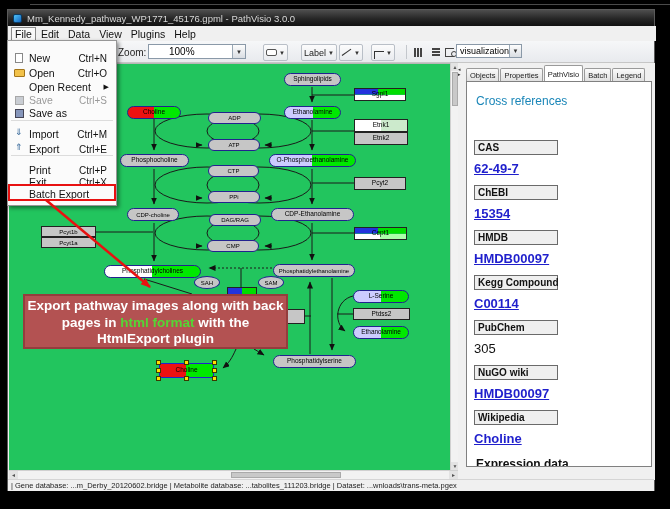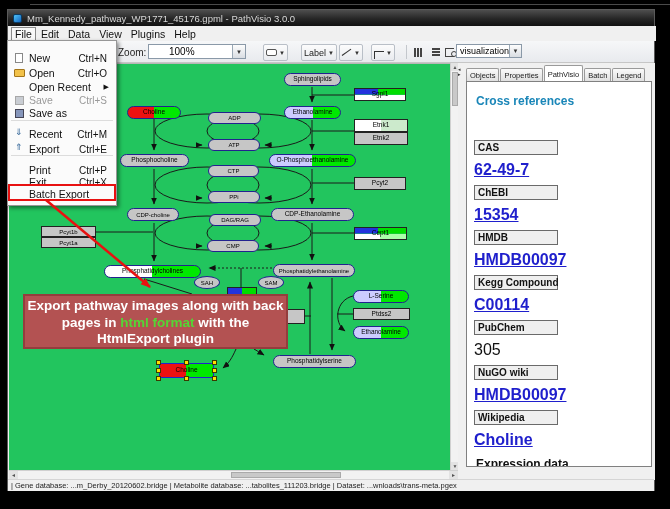--- a/index.html
+++ b/index.html
@@ -48,24 +48,24 @@
   .hscroll .arr { position:absolute; top:0; width:9px; height:8px; background:#e3e3e3; color:#555; font-size:5px; text-align:center; line-height:8px; }
   .hscroll .thumb { position:absolute; left:222px; top:1px; width:110px; height:6px; background:#c9c9c9; border:1px solid #aaa; }
   .splitter { position:absolute; left:450px; top:53px; width:6px; height:416px; background:#f0f0f0; }
   .splitter .grip { position:absolute; top:4px; left:0; font-size:5px; color:#333; line-height:5px; }
   
   .panel { position:absolute; left:456px; top:53px; width:191px; height:417px; background:#f0f0f0; }
   .tabs { position:absolute; left:2px; top:2px; height:16px; display:flex; align-items:flex-end; }
   .tab { height:13px; border:1px solid #9a9a9a; border-bottom:none; background:linear-gradient(#fafafa,#e0e0e0); font-size:7.5px; padding:2px 3px 0 3px; margin-right:1px; color:#222; border-radius:2px 2px 0 0; white-space:nowrap;text-align:right; }
   .tab.active { height:16px; background:#fff; padding-top:4px; }
   .panel-content { position:absolute; left:2px; top:18px; width:186px; height:386px; background:#fff; border:1px solid #808080; overflow:hidden; }
-  .xref-heading { position:absolute; left:9px; top:12px; font-size:12px; font-weight:bold; }
+  .xref-heading { position:absolute; left:9px; top:12px; font-size:12px; font-weight:normal; }
   .xref-section { position:absolute; left:7px; width:170px; }
   .xref-box { width:84px; height:15px; background:#efefef; border:1px solid #6a6a6a; font-size:10px; font-weight:bold; color:#111; padding-left:3px; line-height:13px; white-space:nowrap; }
-  .xref-val { margin-top:6px; font-size:16px; }
+  .xref-val { margin-top:6px; font-size:13px; }
   .xref-val a { color:#1f1fcc; font-weight:bold; }
   .xref-val .plain { color:#111; }
   .xref-footer { position:absolute; left:9px; font-size:12px; font-weight:bold; color:#111; }
   
   .statusbar { position:absolute; left:0; top:469px; width:100%; height:12px; background:#f0f0f0; border-top:1px solid #d5d5d5; font-size:7.5px; color:#222; padding-left:3px; line-height:11px; white-space:nowrap; }
   
   #file-menu { position:absolute; left:7px; top:40px; width:110px; height:166px; background:#fbfbfb; border:1px solid #979797; box-shadow:2px 2px 4px rgba(0,0,0,.45); z-index:50; }
   .menu-row { position:absolute; left:1px; width:106px; height:14px; display:flex; align-items:center; font-size:10.5px; color:#111; }
   .menu-row .mlabel { position:absolute; left:20px; }
   .menu-row .mshort { position:absolute; right:8px; font-size:10px;margin-left:40px; }
@@ -392,21 +392,21 @@
         <span class="mico">
           <span class="ic-floppy2"></span>
         </span>
         <span class="mlabel">Save as</span>
       </div>
       <div class="menu-sep" style="top: 79px;"></div>
       <div class="menu-row" style="top: 86px;">
         <span class="mico">
           <span class="ic-imp"></span>
         </span>
-        <span class="mlabel">Recent</span>
+        <span class="mlabel">Import</span>
         <span class="mshort">Ctrl+M</span>
       </div>
       <div class="menu-row" style="top: 101px;">
         <span class="mico">
           <span class="ic-exp"></span>
         </span>
         <span class="mlabel">Export</span>
         <span class="mshort">Ctrl+E</span>
       </div>
       <div class="menu-sep" style="top: 114px;"></div>

